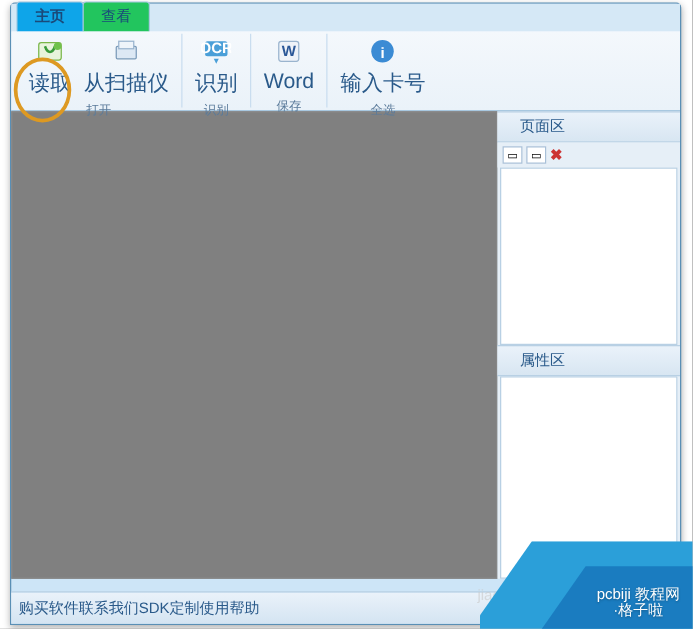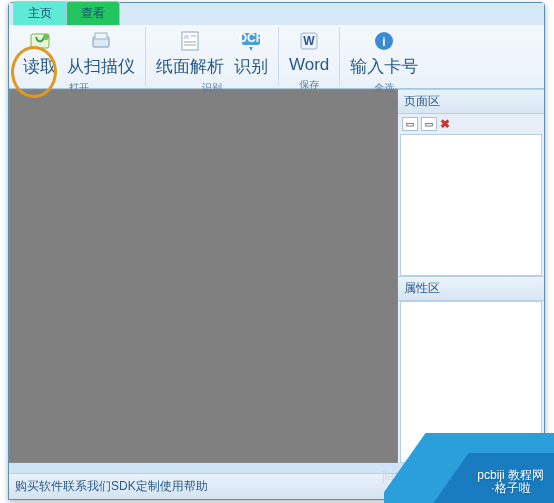--- a/index.html
+++ b/index.html
@@ -5,35 +5,35 @@
 *{box-sizing:border-box;margin:0;padding:0;font-family:"Microsoft YaHei","SimSun",sans-serif;font-size:12px}
 body{width:554px;height:503px;background:#fff;position:relative;overflow:hidden}
 .window{position:absolute;left:8px;top:2px;width:537px;height:498px;background:#cde5f7;border:1px solid #5a8fb5;border-radius:4px 4px 0 0;box-shadow:0 2px 6px rgba(0,0,0,.3)}
 .titlebar{height:22px;background:linear-gradient(#eaf4fb,#d5e8f6);display:flex;align-items:center;padding:0 4px;border-bottom:1px solid #b8d5ea}
 .titlebar .title{flex:1;color:#333;padding-left:4px}
 .win-btns{display:flex;gap:0}
 .win-btn{width:28px;height:16px;border:1px solid #888;background:linear-gradient(#f8f8f8,#ddd);display:flex;align-items:center;justify-content:center;font-size:10px;color:#444}
 .win-btn.close{background:linear-gradient(#e97c73,#c2392b);color:#fff;width:42px;font-weight:bold}
 .tabs{height:22px;background:#d5e8f6;display:flex;align-items:flex-end;padding-left:4px}
 .tab{padding:3px 14px;background:#22c55e;border:1px solid #a8c8e0;border-bottom:none;margin-right:-1px;color:#1a4a7a;border-radius:3px 3px 0 0}
-.tab.active{background:#5eead4;color:#1a4a7a;font-weight:400}
+.tab.active{background:#0ea5e9;color:#1a4a7a;font-weight:700}
 .ribbon{height:64px;background:linear-gradient(#f4f8fc,#eaf2f9);border-bottom:1px solid #a8c8e0;display:flex;padding:2px 4px}
 .rgroup{display:flex;flex-direction:column;align-items:center;padding:0 6px;border-right:1px solid #c9ddef;position:relative}
 .rgroup:last-child{border-right:none}
 .rbtns{display:flex;gap:2px;flex:1}
 .rbtn{display:flex;flex-direction:column;align-items:center;justify-content:flex-start;padding:2px 4px;min-width:40px;border-radius:2px}
 .rbtn .ic{width:24px;height:24px;display:flex;align-items:center;justify-content:flex-start;margin-bottom:2px}
 .rbtn .lbl{font-size:17px;color:#2a5a8a;white-space:nowrap}
 .glabel{font-size:10px;color:#5a7a9a;padding:1px 0}
 .highlight{position:absolute;left:11px;top:46px;width:46px;height:52px;border:3px solid #d92;border-radius:50%;pointer-events:none;z-index:5}
 .content{display:flex;height:calc(100% - 122px)}
 .canvas{flex:1;background:#808080;border:1px solid #888}
 .panels{width:146px;display:flex;flex-direction:column;background:#e6eff7}
 .panel{display:flex;flex-direction:column}
-.phead{background:linear-gradient(#eaf2fa,#d8e6f2);padding:3px 6px;color:#2a5a8a;border-top:1px solid #b8d0e4;border-bottom:1px solid #b8d0e4}
+.phead{background:linear-gradient(#eaf2fa,#d8e6f2);padding:3px 18px;color:#2a5a8a;border-top:1px solid #b8d0e4;border-bottom:1px solid #b8d0e4}
 .ptoolbar{background:#e6eff7;padding:3px 4px;display:flex;gap:3px;align-items:center}
 .ptbtn{width:16px;height:14px;border:1px solid #a8c0d8;background:#fff;display:inline-flex;align-items:center;justify-content:center;font-size:9px}
 .pbody{background:#fff;border:1px solid #b8d0e4;margin:0 2px}
 .panel.top{flex:0 0 46%}
 .panel.top .pbody{height:142px}
 .panel.bot{flex:1}
 .panel.bot .pbody{flex:1;height:160px}
 .statusbar{position:absolute;bottom:0;left:0;right:0;height:26px;background:linear-gradient(#eaf2fa,#d4e4f2);display:flex;align-items:center;padding:0 6px;font-size:11px;color:#2a5a8a;border-top:1px solid #b8d0e4}
 .corner{position:absolute;right:0;bottom:0;width:170px;height:70px;overflow:hidden;pointer-events:none}
 .tri1{position:absolute;right:-20px;bottom:-20px;width:180px;height:90px;background:#2b9fd9;transform:skewX(-35deg)}
@@ -73,32 +73,20 @@
               </svg>
             </span>
           <span class="lbl">从扫描仪</span>
         </div>
       </div>
       <div class="glabel">打开</div>
     </div>
 
     <div class="rgroup">
       <div class="rbtns">
-        <div class="rbtn">
-          <span class="ic">
-              <svg width="24" height="24">
-                <rect x="4" y="3" width="16" height="18" fill="#fff" stroke="#8aa8c4"></rect>
-                <rect x="6" y="6" width="5" height="4" fill="#cde"></rect>
-                <line x1="13" y1="7" x2="18" y2="7" stroke="#9ab"></line>
-                <line x1="6" y1="13" x2="18" y2="13" stroke="#9ab"></line>
-                <line x1="6" y1="16" x2="18" y2="16" stroke="#9ab"></line>
-              </svg>
-            </span>
-          <span class="lbl">纸面解析</span>
-        </div>
         <div class="rbtn">
           <span class="ic">
               <svg width="24" height="24">
                 <rect x="3" y="4" width="18" height="12" rx="2" fill="#4a9fd8"></rect>
                 <text x="12" y="13" text-anchor="middle" fill="#fff" font-size="7" font-weight="bold">OCR</text>
                 <path d="M10 18 L14 18 L12 22 Z" fill="#4a9fd8"></path>
               </svg>
             </span>
           <span class="lbl">识别</span>
         </div>

